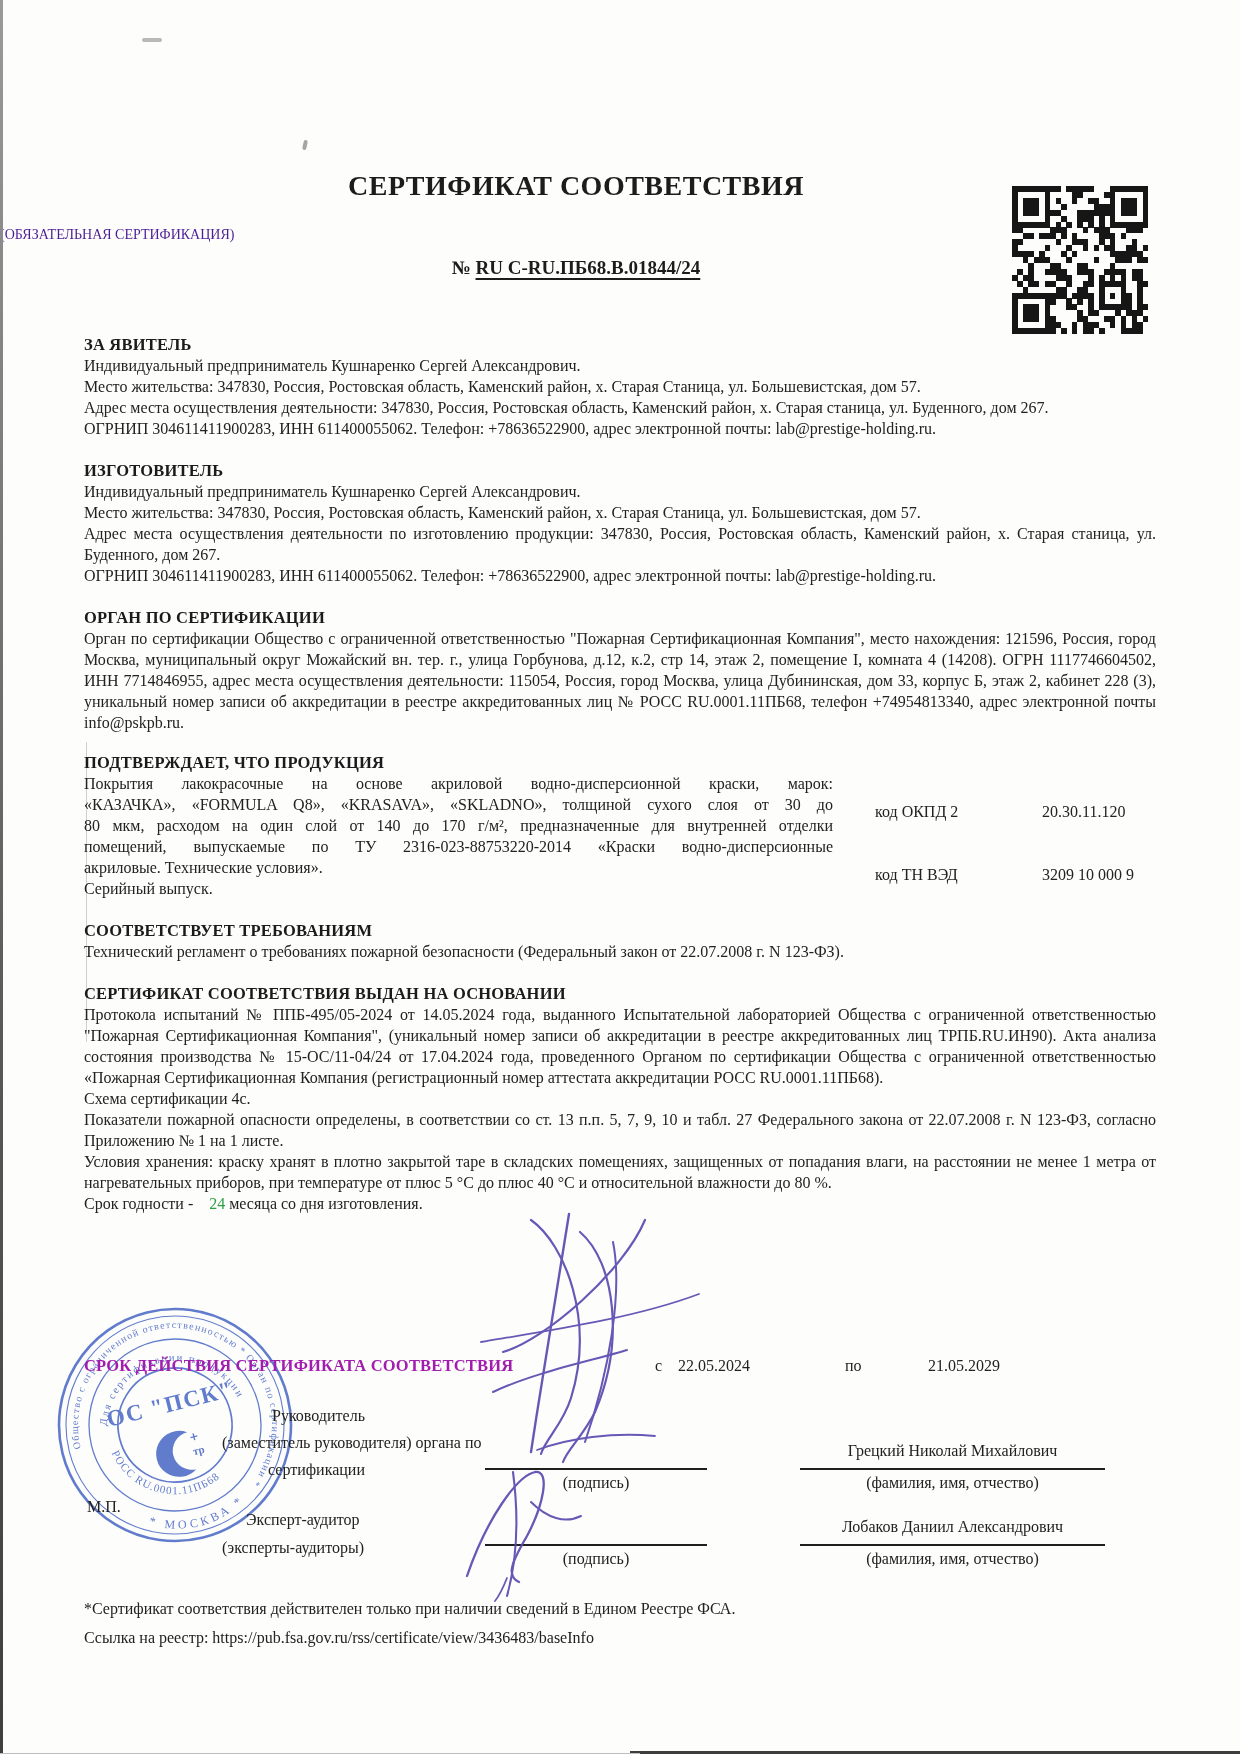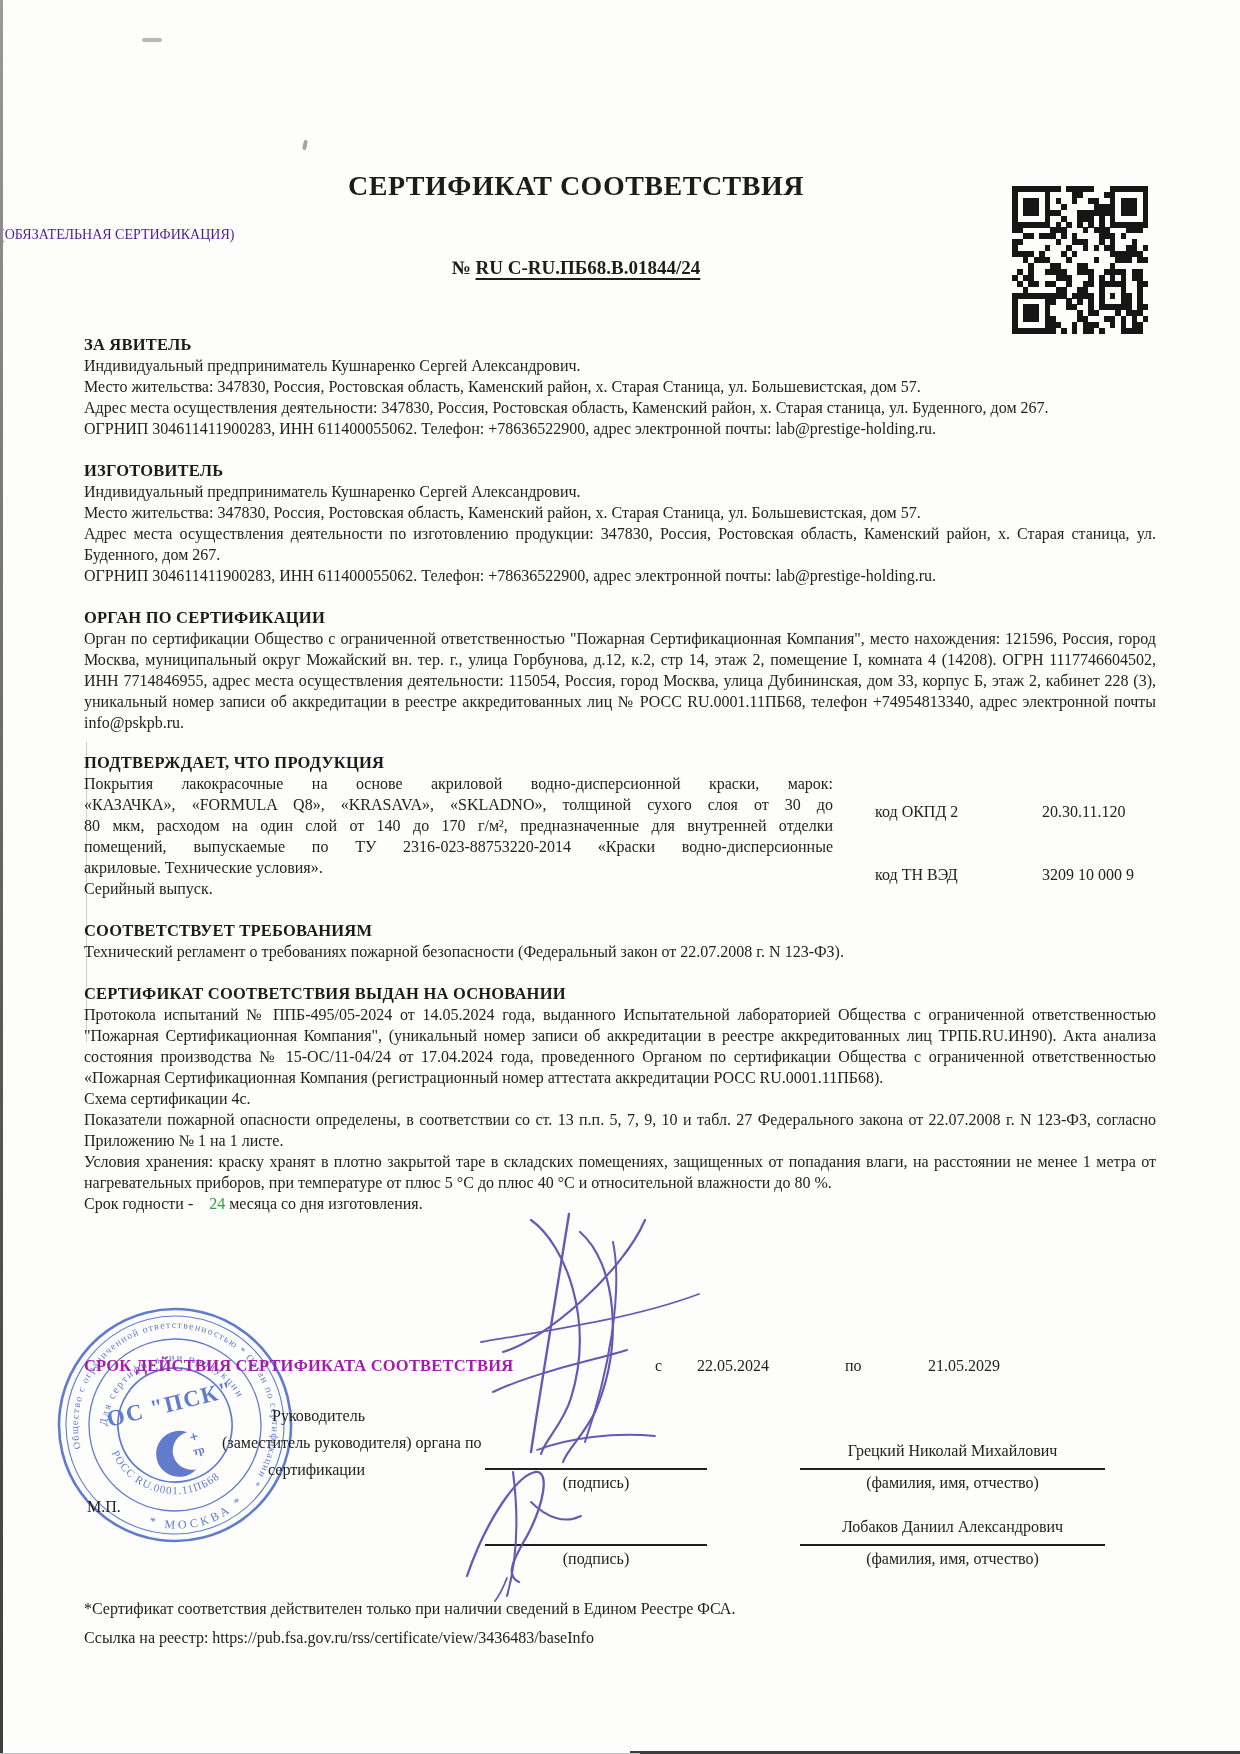--- a/index.html
+++ b/index.html
@@ -39,21 +39,21 @@
   .prod-left { width:749px; }
   .code-row { position:absolute; left:0; top:0; width:1072px; }
   .code-row .cl { position:absolute; left:791px; white-space:nowrap; }
   .code-row .cv { position:absolute; left:958px; white-space:nowrap; }
   .green { color:#2f9e44;margin-left:12px; }
 
   
   .abs { position:absolute; z-index:5; font-size:16px; }
   .validity-heading { left:84px; top:1356px; font-size:16.5px; font-weight:bold; letter-spacing:0.2px; color:#a21caf; }
   .v-from-label { left:655px; top:1357px; }
-  .v-from-date  { left:697px; top:1357px; }
+  .v-from-date  { left:678px; top:1357px; }
   .v-to-label   { left:845px; top:1357px; }
   .v-to-date    { left:928px; top:1357px; }
 
   .role-head { left:222px; top:1402px; width:340px; line-height:27px; }
   .role-head .i1 { padding-left:50px; }
   .role-head .i3 { padding-left:46px; }
   .mp { left:87px; top:1456px;margin-top:42px; }
   .sigline { left:485px; width:222px; border-top:2.5px solid #1f1f1f; height:0; }
   .sigline.r1 { top:1468px; }
   .sigline.r2 { top:1544px; }
@@ -494,20 +494,24 @@
     <div class="i3">сертификации</div>
   </div>
   <div class="abs mp">М.П.</div>
 
   <div class="abs sigline r1"></div>
   <div class="abs sigcap r1">(подпись)</div>
   <div class="abs namev r1">Грецкий Николай Михайлович</div>
   <div class="abs nameline r1"></div>
   <div class="abs namecap r1">(фамилия, имя, отчество)</div>
 
+  <div class="abs role-expert">
+    <div class="i1">Эксперт-аудитор</div>
+    <div>(эксперты-аудиторы)</div>
+  </div>
   <div class="abs sigline r2"></div>
   <div class="abs sigcap r2">(подпись)</div>
   <div class="abs namev r2">Лобаков Даниил Александрович</div>
   <div class="abs nameline r2"></div>
   <div class="abs namecap r2">(фамилия, имя, отчество)</div>
 
   <svg class="stamp" viewBox="-130 -130 260 260">
     <g transform="rotate(-14)">
       <g fill="none" stroke="#4060c2">
         <circle r="116" stroke-width="2.6"></circle>

